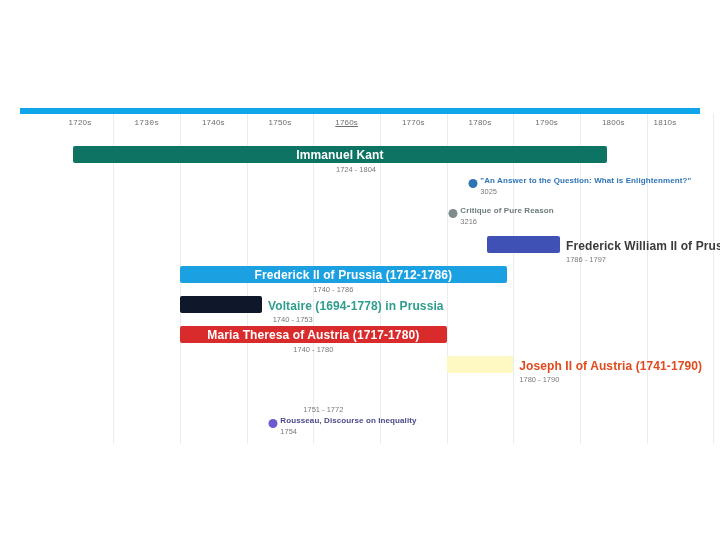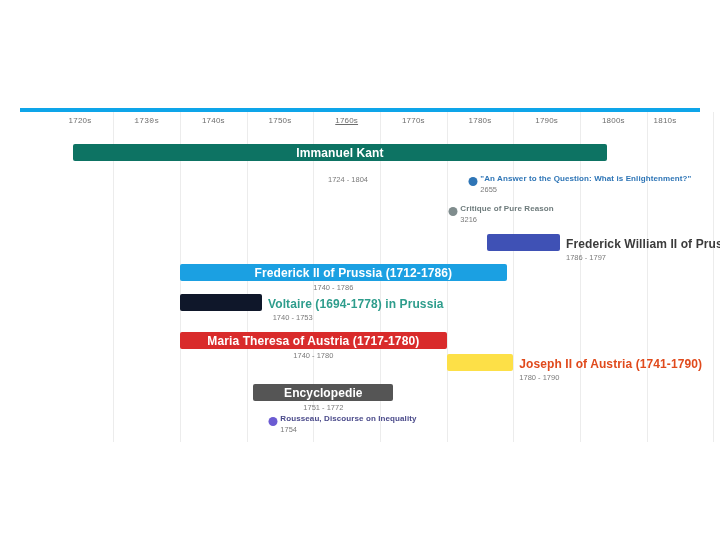--- a/index.html
+++ b/index.html
@@ -6,21 +6,21 @@
   body{
     width:720px;height:540px;background:#ffffff;
     font-family:"Liberation Sans", sans-serif;
     -webkit-font-smoothing:antialiased;
   }
   #stage{position:relative;width:720px;height:540px;overflow:hidden;background:#fff;}
 
   
   #chart{
     position:absolute;left:20px;top:108px;width:680px;height:330px;
-    border-top:4px solid #0ea5e9;
+    border-top:6px solid #0ea5e9;
   }
   .gridline{
     position:absolute;top:0;bottom:0;width:1px;background:#ececec;
   }
   .axis-label{
     position:absolute;top:4px;
     font-size:8px;color:#6d6d6d;letter-spacing:.2px;
     transform:translateX(-50%);white-space:nowrap;
   }
 
@@ -87,27 +87,27 @@
         <div class="axis-label" style="left: 460px;">1780s</div>
         <div class="axis-label" style="left: 526.667px;">1790s</div>
         <div class="axis-label" style="left: 593.333px;">1800s</div>
         <div class="axis-label" style="left: 645px;">1810s</div>
       </div>
     <div id="rows">
         <div class="row" style="top: 32px;">
           <div class="bar" style="left: 53.3333px; width: 533.333px; background: rgb(13, 115, 99);">
             <span class="bar-label">Immanuel Kant</span>
           </div>
-          <div class="bar-dates" style="left: 328px; margin-top: 12px;">1724 - 1804</div>
+          <div class="bar-dates" style="left: 336px;">1724 - 1804</div>
         </div>
         <div class="row" style="top: 62px;">
           <div class="milestone" style="left: 453.333px;">
             <span class="ms-dot" style="background: rgb(46, 117, 182);"></span>
             <span class="ms-label" style="color: rgb(46, 117, 182);">"An Answer to the Question: What is Enlightenment?"</span>
-            <span class="ms-date">2655</span>
+            <span class="ms-date">3025</span>
           </div>
         </div>
         <div class="row" style="top: 92px;">
           <div class="milestone" style="left: 433.333px;">
             <span class="ms-dot" style="background: rgb(127, 140, 141);"></span>
             <span class="ms-label" style="color: rgb(110, 123, 124);">Critique of Pure Reason</span>
             <span class="ms-date">3216</span>
           </div>
         </div>
         <div class="row" style="top: 122px;">
@@ -121,36 +121,33 @@
             <span class="bar-label">Frederick II of Prussia (1712-1786)</span>
           </div>
           <div class="bar-dates" style="left: 313.333px;">1740 - 1786</div>
         </div>
         <div class="row" style="top: 182px;">
           <div class="bar" style="left: 160px; width: 82px; background: #0f172a;">
             <span class="bar-label outside" style="color: rgb(46, 157, 140);">Voltaire (1694-1778) in Prussia</span>
           </div>
           <div class="bar-dates left" style="left: 252.667px;">1740 - 1753</div>
         </div>
-        <div class="row" style="top: 220px; text-align: right;">
+        <div class="row" style="top: 212px; text-align: right;">
           <div class="bar" style="left: 160px; width: 266.667px; background: rgb(217, 43, 43);">
             <span class="bar-label">Maria Theresa of Austria (1717-1780)</span>
           </div>
           <div class="bar-dates" style="left: 293.333px;">1740 - 1780</div>
         </div>
         <div class="row" style="top: 242px;">
-          <div class="bar" style="left: 426.667px; width: 66.6667px; background: #fde047;">
+          <div class="bar" style="left: 426.667px; width: 66.6667px; background: #fef9c3;">
             <span class="bar-label outside" style="color: rgb(224, 74, 28);">Joseph II of Austria (1741-1790)</span>
           </div>
           <div class="bar-dates left" style="left: 499.333px;">1780 - 1790</div>
         </div>
         <div class="row" style="top: 272px;">
-          <div class="bar" style="left: 233.333px; width: 140px; background: rgb(85, 85, 85);">
-            <span class="bar-label">Encyclopedie</span>
-          </div>
           <div class="bar-dates" style="left: 303.333px;">1751 - 1772</div>
         </div>
         <div class="row" style="top: 302px;">
           <div class="milestone" style="left: 253.333px;">
             <span class="ms-dot" style="background: rgb(107, 91, 210);"></span>
             <span class="ms-label" style="color: rgb(74, 74, 138);">Rousseau, Discourse on Inequality</span>
             <span class="ms-date">1754</span>
           </div>
         </div>
       </div>

